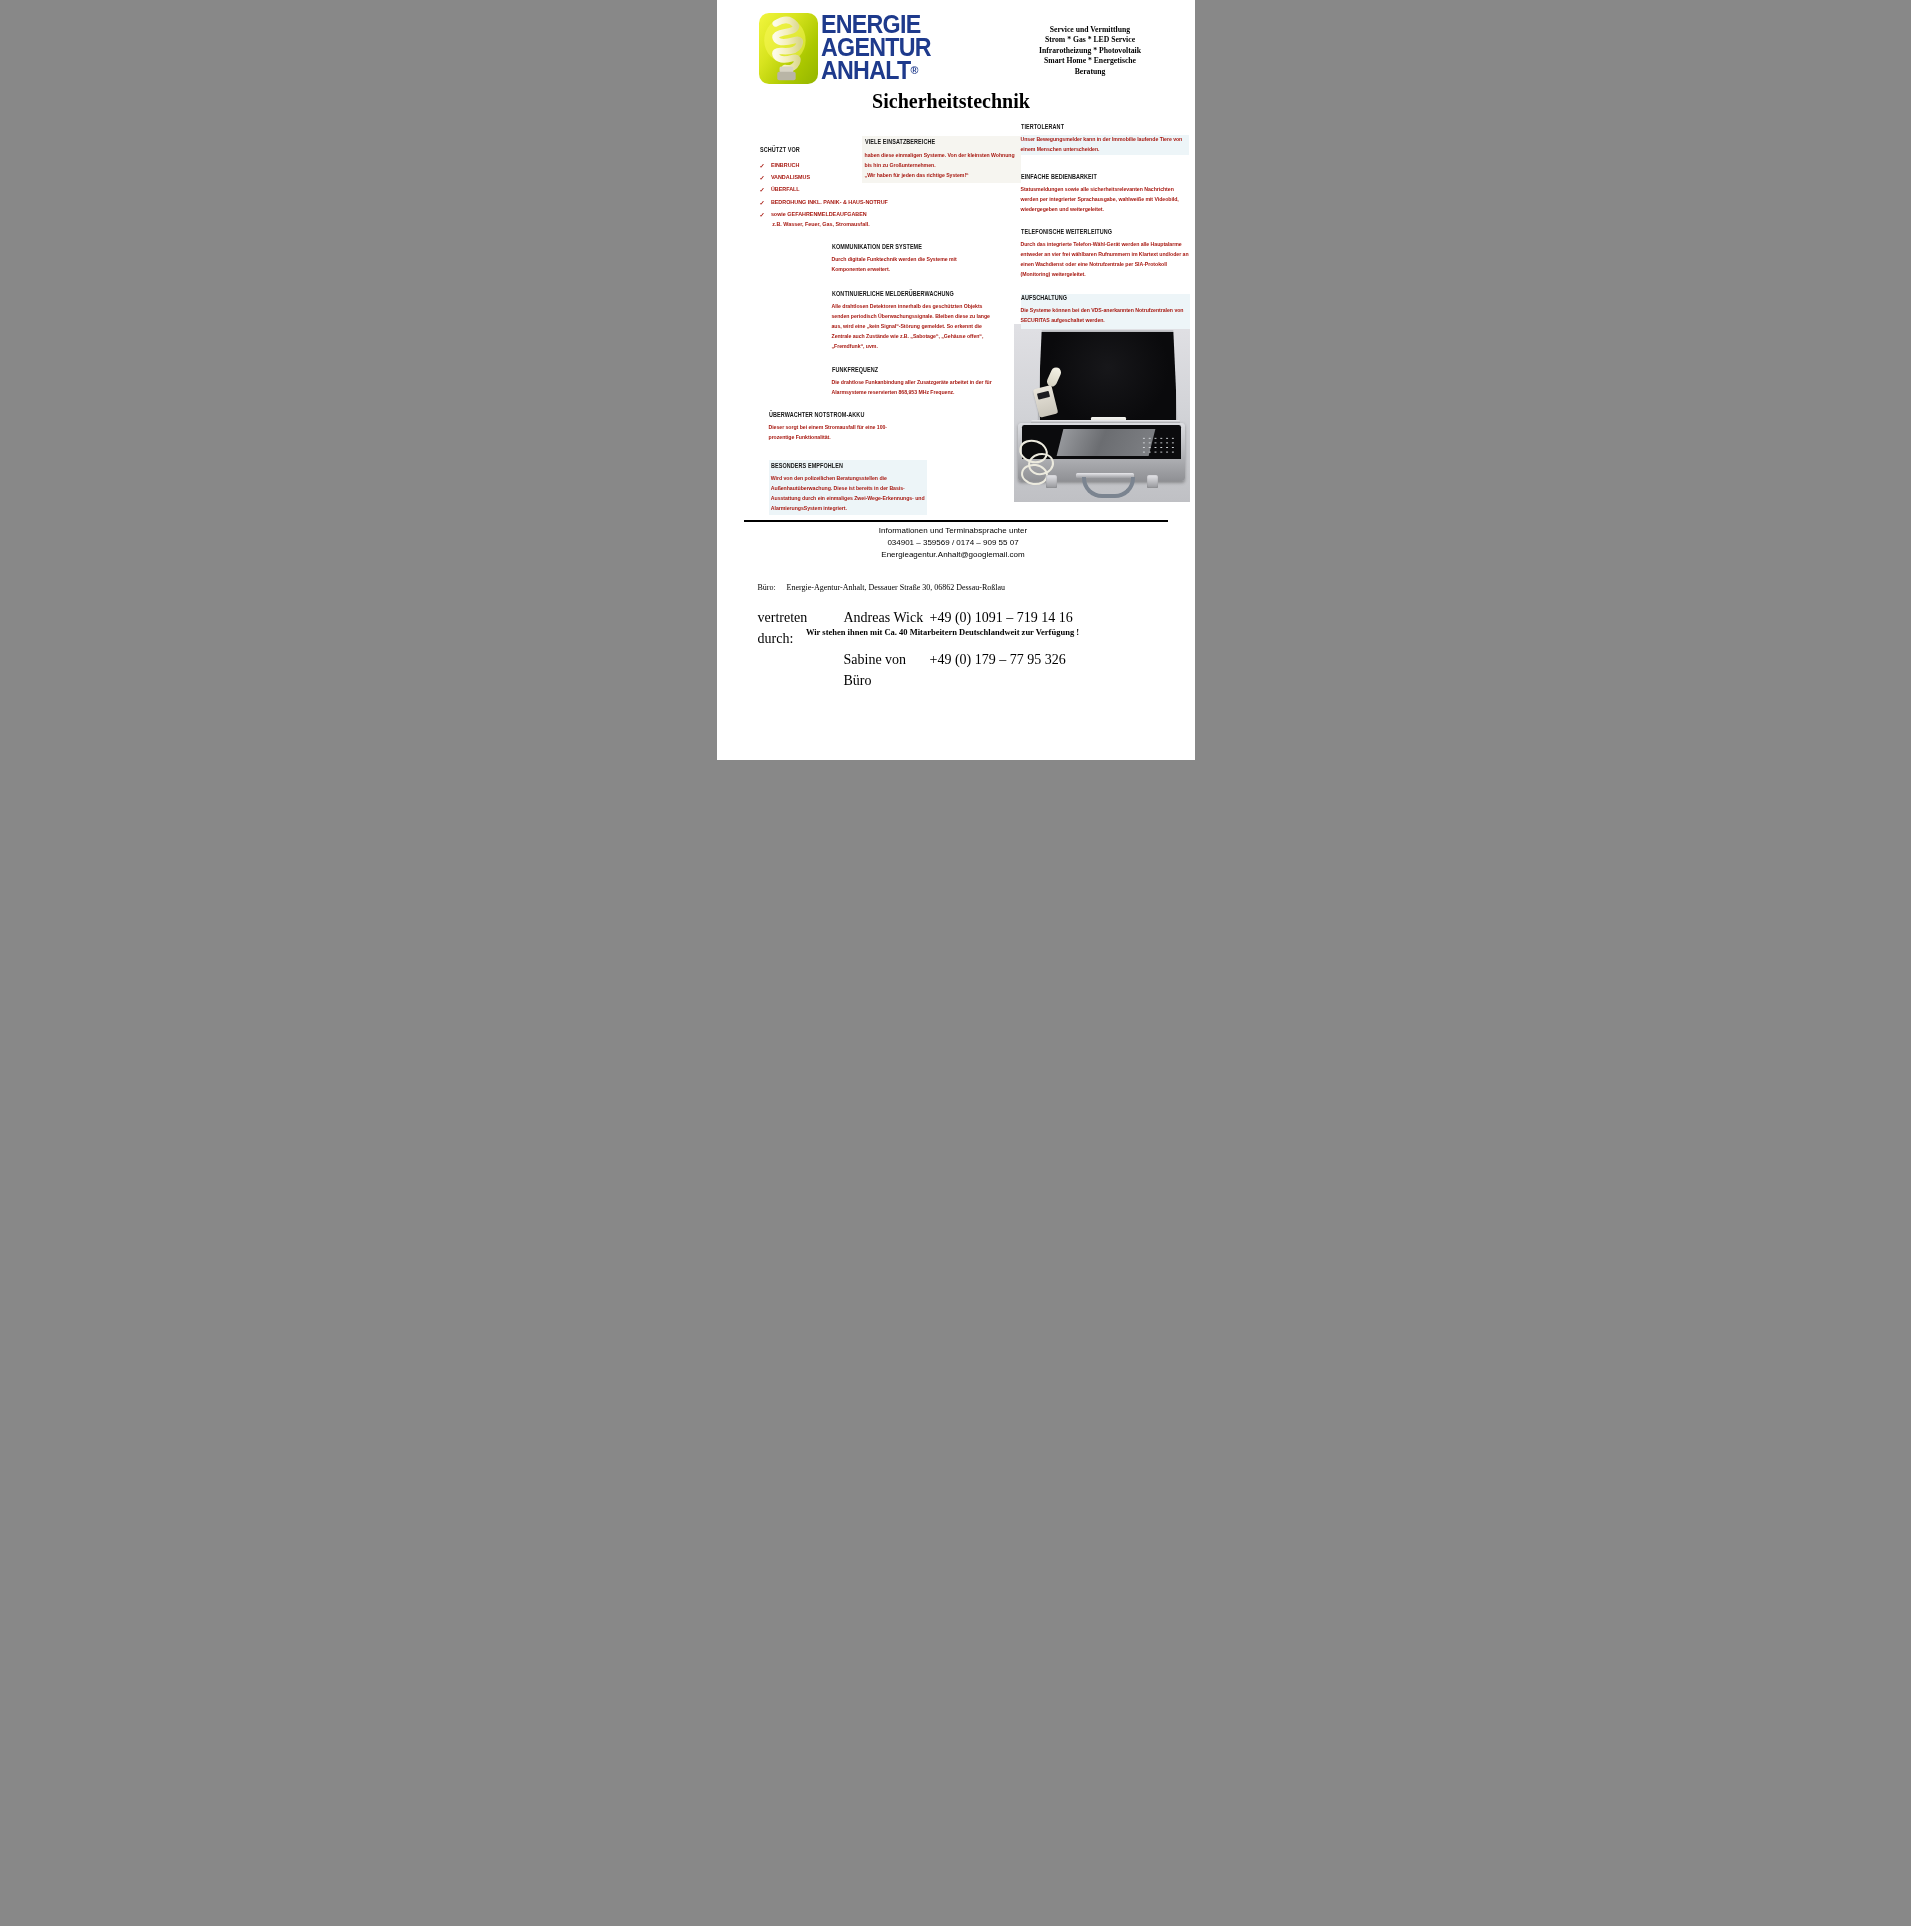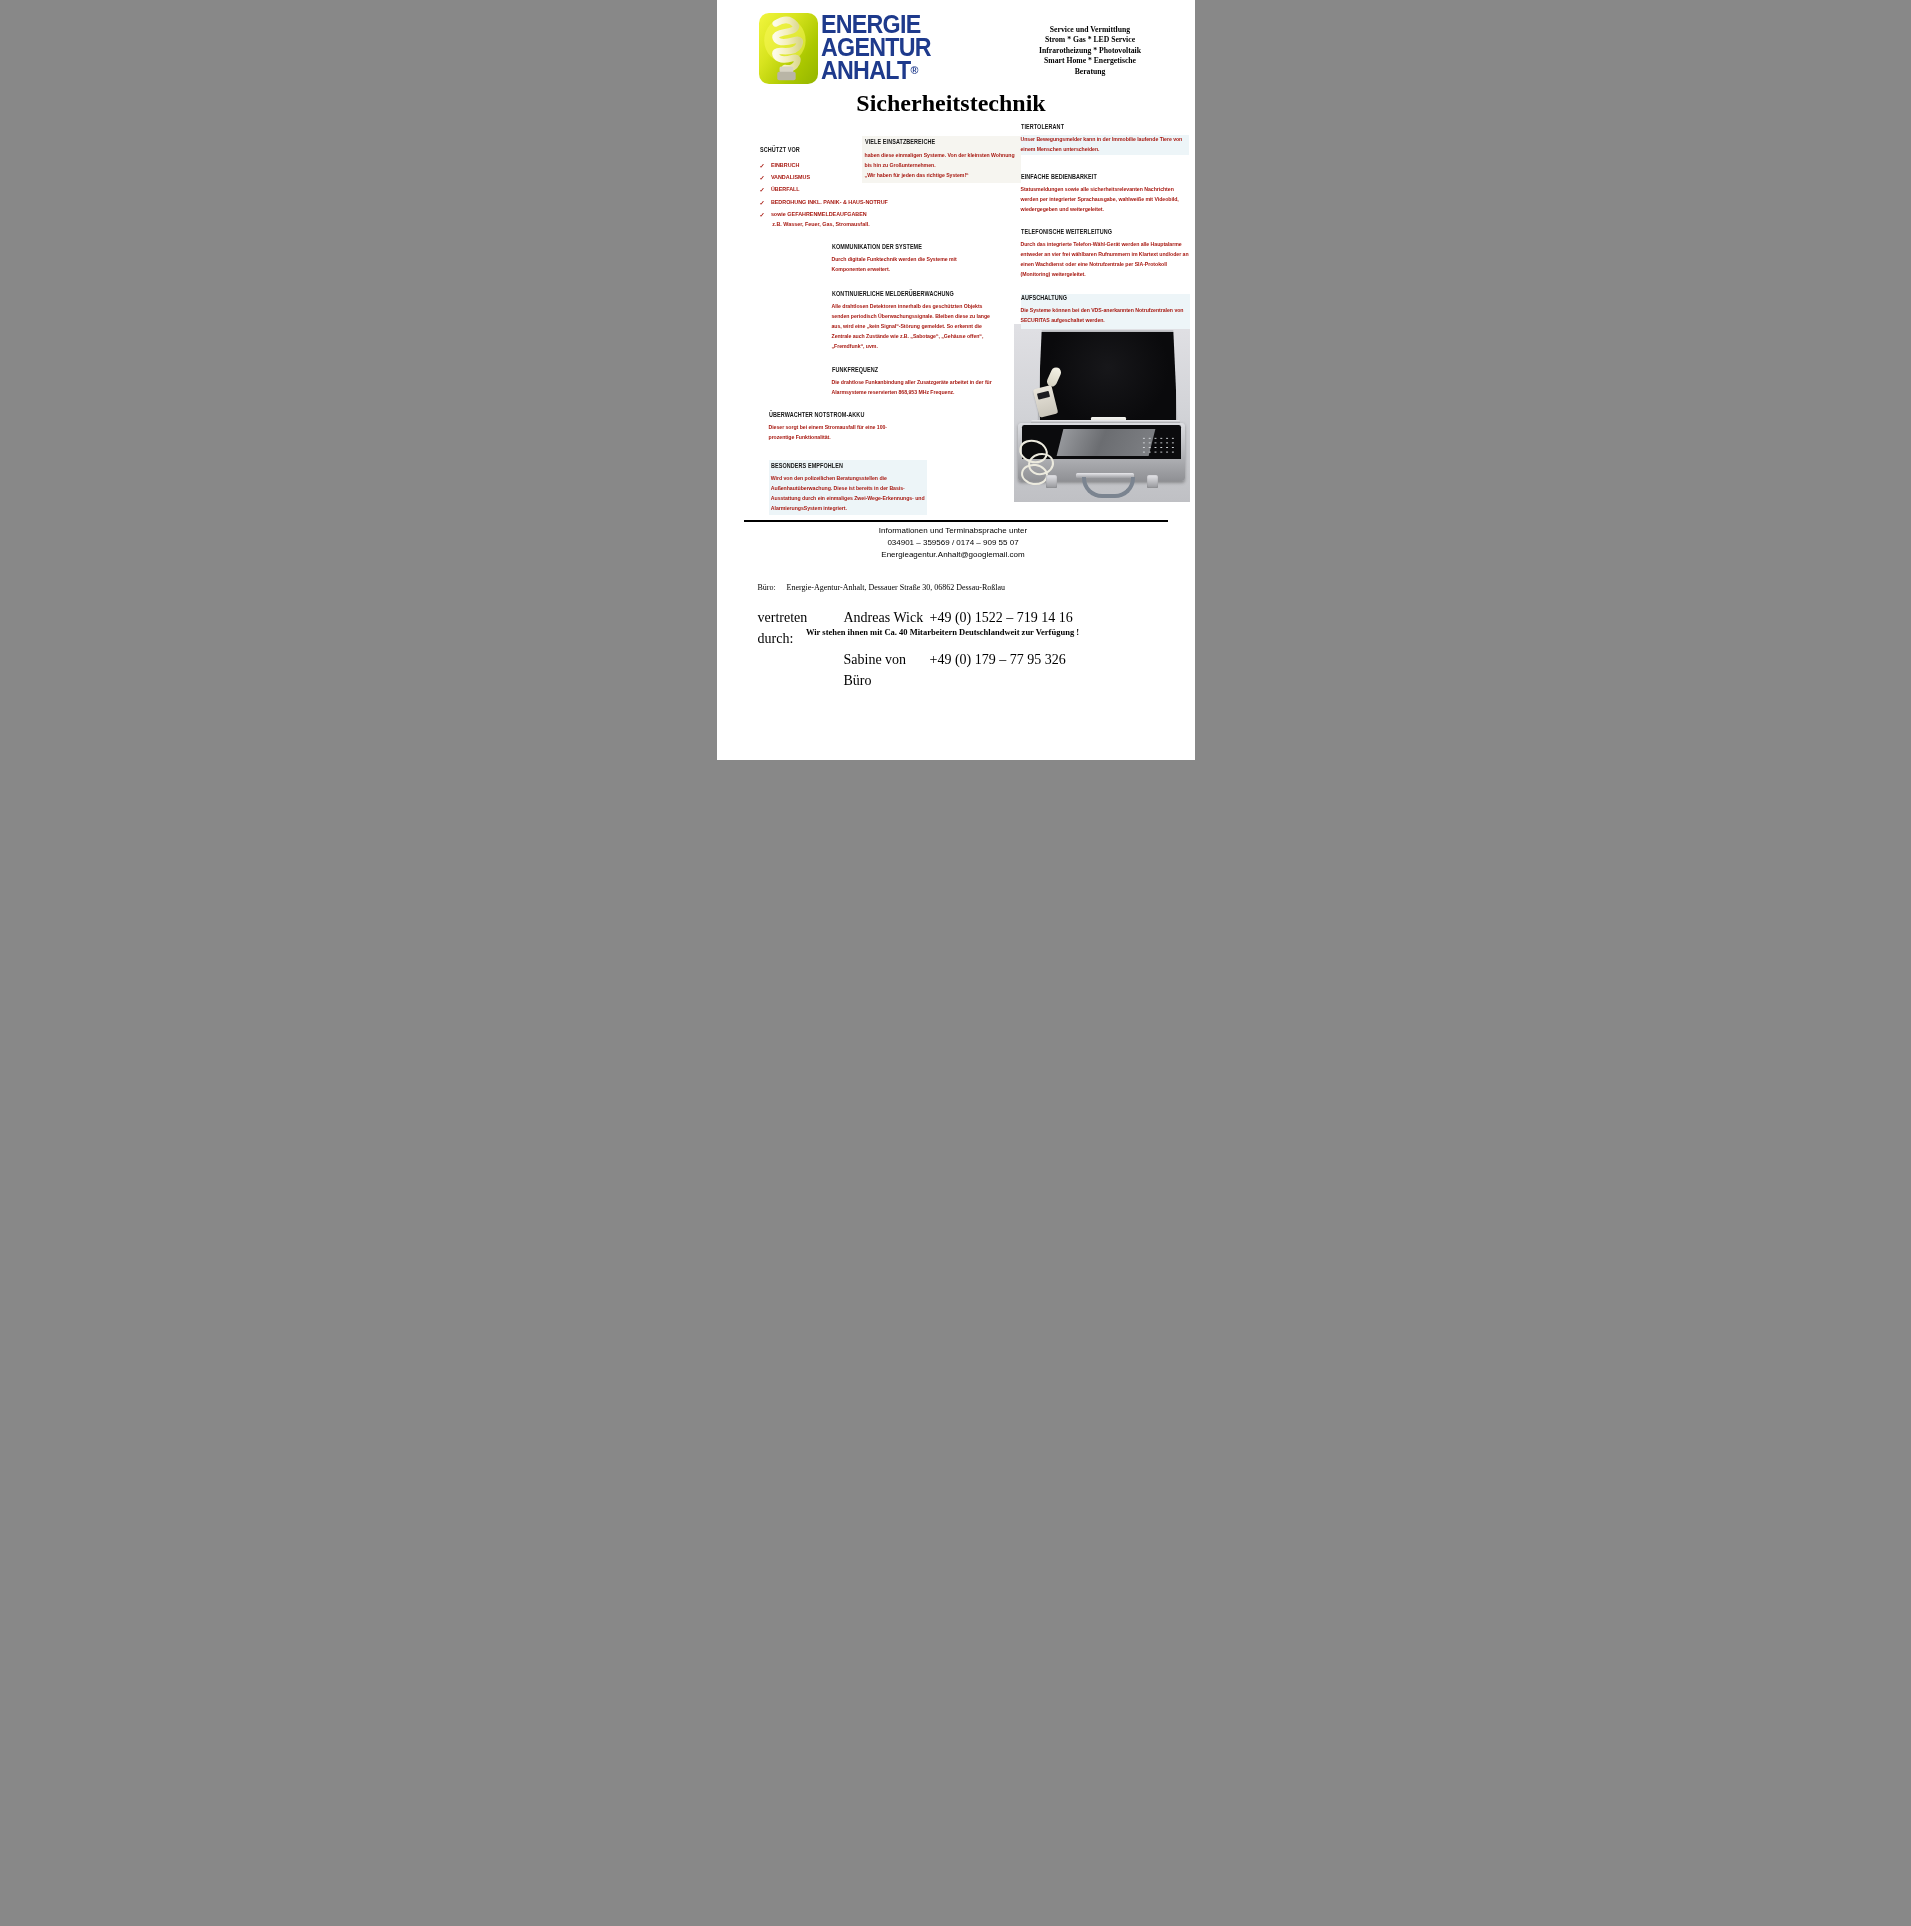--- a/index.html
+++ b/index.html
@@ -22,21 +22,21 @@
     letter-spacing:-0.8px; transform:scaleX(0.93); transform-origin:left top; white-space:nowrap;
   }
   .logo-reg { font-size:11.6px; vertical-align:5.4px; letter-spacing:0; }
   .tagline {
     position:absolute; left:304px; top:25px; width:139px; text-align:center;
     font-family:"Liberation Serif", serif; font-weight:bold; font-size:7.7px;
     line-height:1.36; color:#000;
   }
   .title {
     position:absolute; left:69px; top:90px; width:331px; text-align:center;
-    font-family:"Liberation Serif", serif; font-weight:bold; font-size:24px;
+    font-family:"Liberation Serif", serif; font-weight:bold; font-size:20px;
     color:#000; letter-spacing:0;
   }
 
   
   .sec { position:absolute; }
   .sec-h {
     font-size:6.5px; font-weight:bold; color:#161616; display:inline-block;
     transform:scaleX(0.84); transform-origin:left bottom; white-space:nowrap;
     letter-spacing:0.1px;
   }
@@ -298,21 +298,21 @@
   </div>
 
   <div id="buero">
     <span>Büro:</span><span class="val">Energie-Agentur-Anhalt, Dessauer Straße 30, 06862 Dessau-Roßlau</span>
   </div>
 
   <div id="vertreten">
     <div class="vrow">
       <span class="vcol-label">vertreten durch:</span>
       <span class="vcol-name">Andreas Wick</span>
-      <span class="vcol-phone">+49 (0) 1522 – 719 14 16</span>
+      <span class="vcol-phone">+49 (0) 1091 – 719 14 16</span>
     </div>
     <div class="vrow">
       <span class="vcol-label"></span>
       <span class="vcol-name">Sabine von Büro</span>
       <span class="vcol-phone">+49 (0) 179 – 77 95 326</span>
     </div>
   </div>
 
   <div id="closing">Wir stehen ihnen mit Ca. 40 Mitarbeitern Deutschlandweit zur Verfügung !</div>
 

